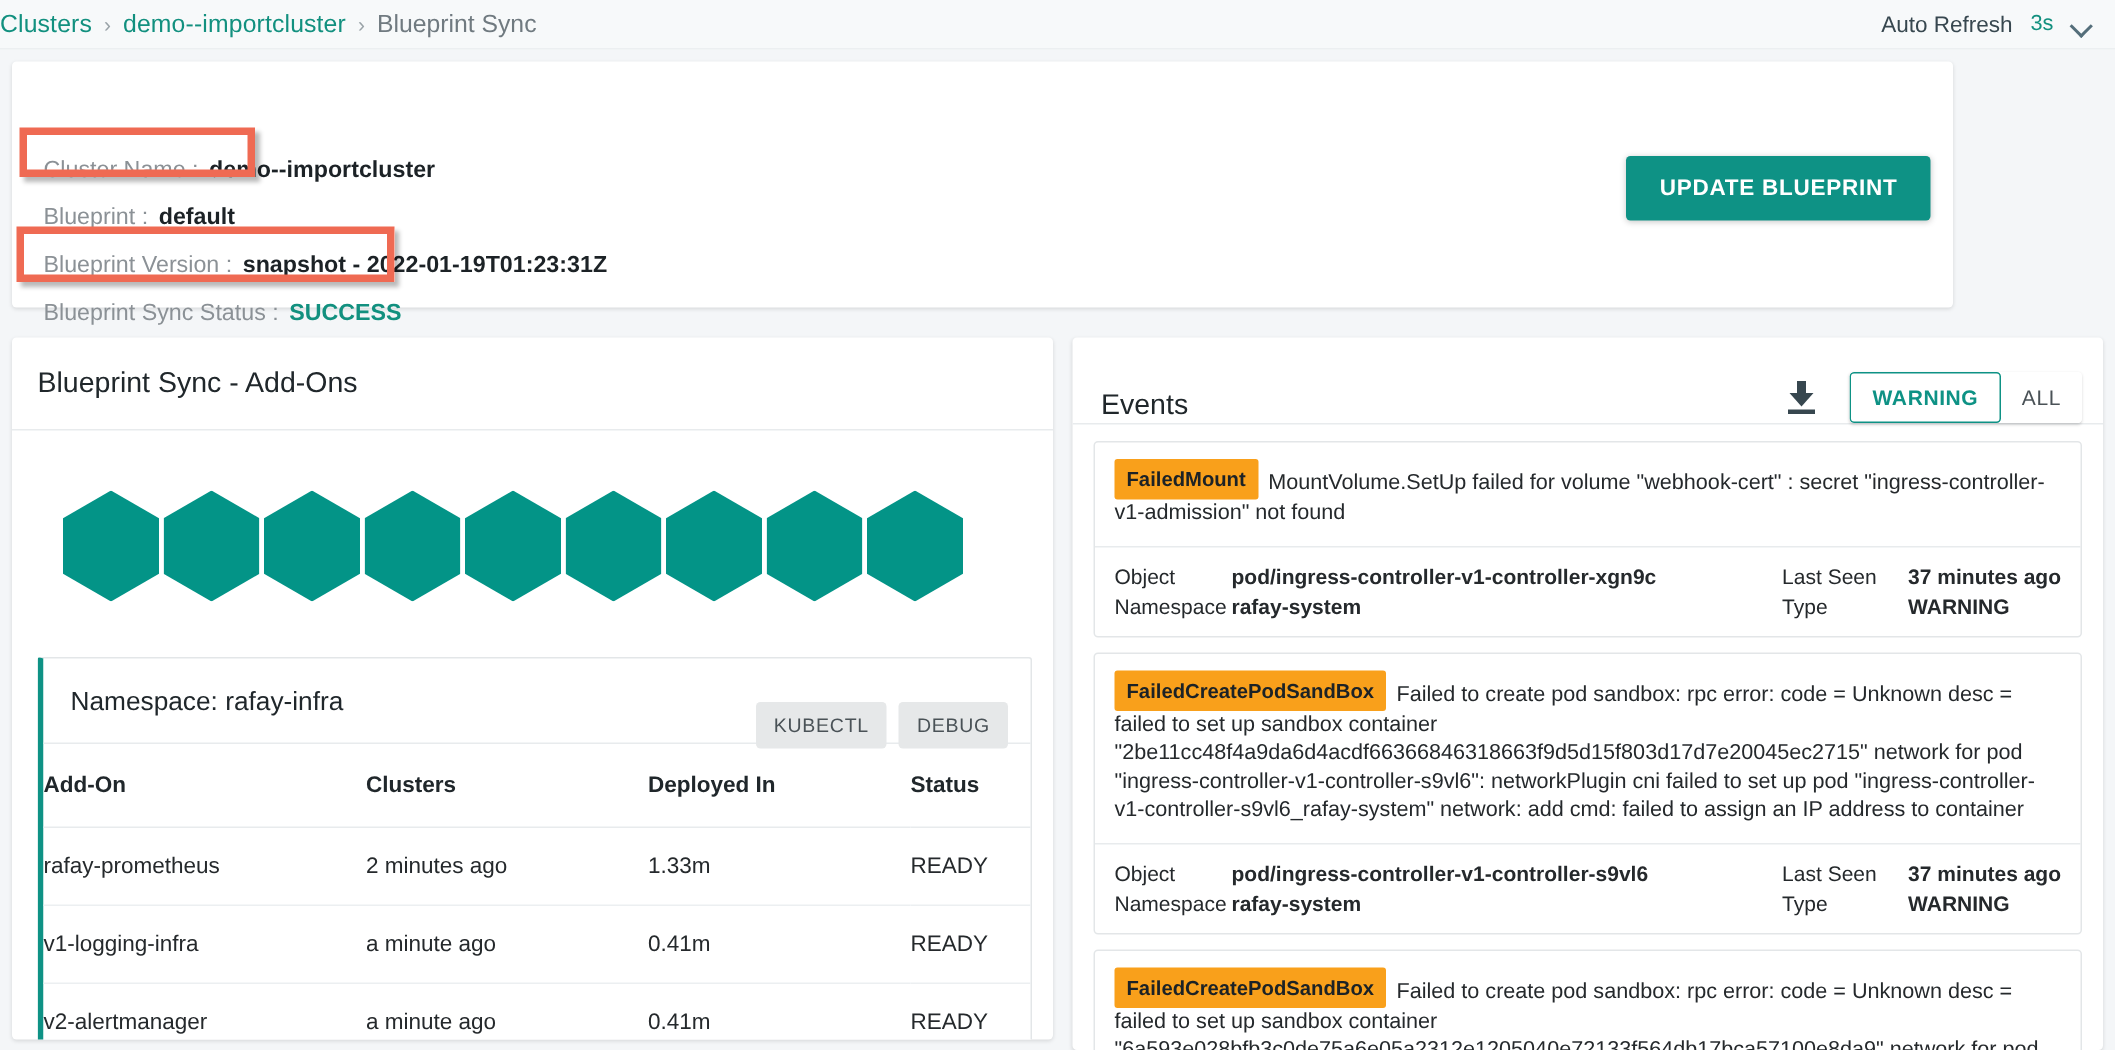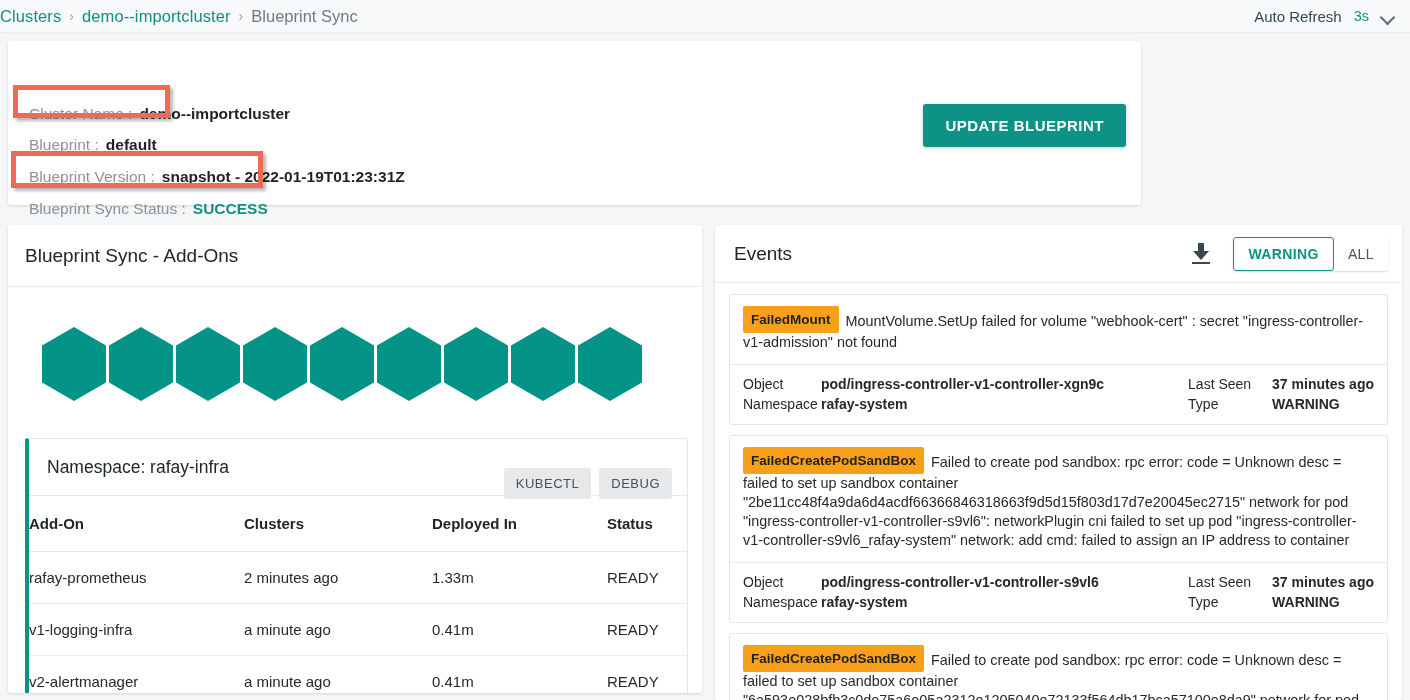--- a/index.html
+++ b/index.html
@@ -35,21 +35,21 @@
   }
   .ar-chev::before {
     content: ""; position: absolute; left: 1px; top: 0;
     width: 9px; height: 9px;
     border-right: 2px solid #546e7a; border-bottom: 2px solid #546e7a;
     transform: rotate(45deg);
   }
 
   
   .summary-card {
-    position: absolute; left: 8px; top: 41px; width: 1133px; height: 164px;
+    position: absolute; left: 8px; top: 41px; width: 1294px; height: 164px;
     background: #fff; border-radius: 3px;
     box-shadow: 0 1px 3px rgba(0,0,0,.13);
   }
   .info-row { position: absolute; display: flex; align-items: baseline; white-space: nowrap; }
   .info-lbl { color: #8b9196; font-size: 15.5px; }
   .info-val { color: #1c2226; font-size: 15.5px; font-weight: bold; margin-left: 7px; }
   .info-val.ok { color: #12907f; font-weight: bold; }
 
   .row-cluster { left: 21px; top: 64px; }
   .row-bp      { left: 21px; top: 95px; }
@@ -124,21 +124,21 @@
   table.addons th:nth-child(3), table.addons td:nth-child(3) { width: 175px; }
   .ready { color: #12907f; }
 
   
   .right-panel {
     position: absolute; left: 715px; top: 225px; width: 687px; height: 475px;
     background: #fff; border-radius: 3px; box-shadow: 0 1px 3px rgba(0,0,0,.13);
     overflow: hidden;
   }
   .ev-head {
-    height: 58px; display: flex; align-items: center; padding: 0 14px 0 19px;
+    height: 58px; display: flex; align-items: flex-end; padding: 0 14px 0 19px;
     border-bottom: 1px solid #e8ebed;
     gap: 32px;
   }
   .ev-title { font-size: 19px; color: #20272b; }
   .ev-tools { margin-left: auto; display: flex; align-items: center; gap: 22px; }
   .dl-icon { width: 20px; height: 22px; position: relative; cursor: pointer; }
   .dl-icon .stem { position: absolute; left: 7px; top: 0; width: 6px; height: 10px; background: #37474f; }
   .dl-icon .head {
     position: absolute; left: 2px; top: 8px; width: 0; height: 0;
     border-left: 8px solid transparent; border-right: 8px solid transparent;

